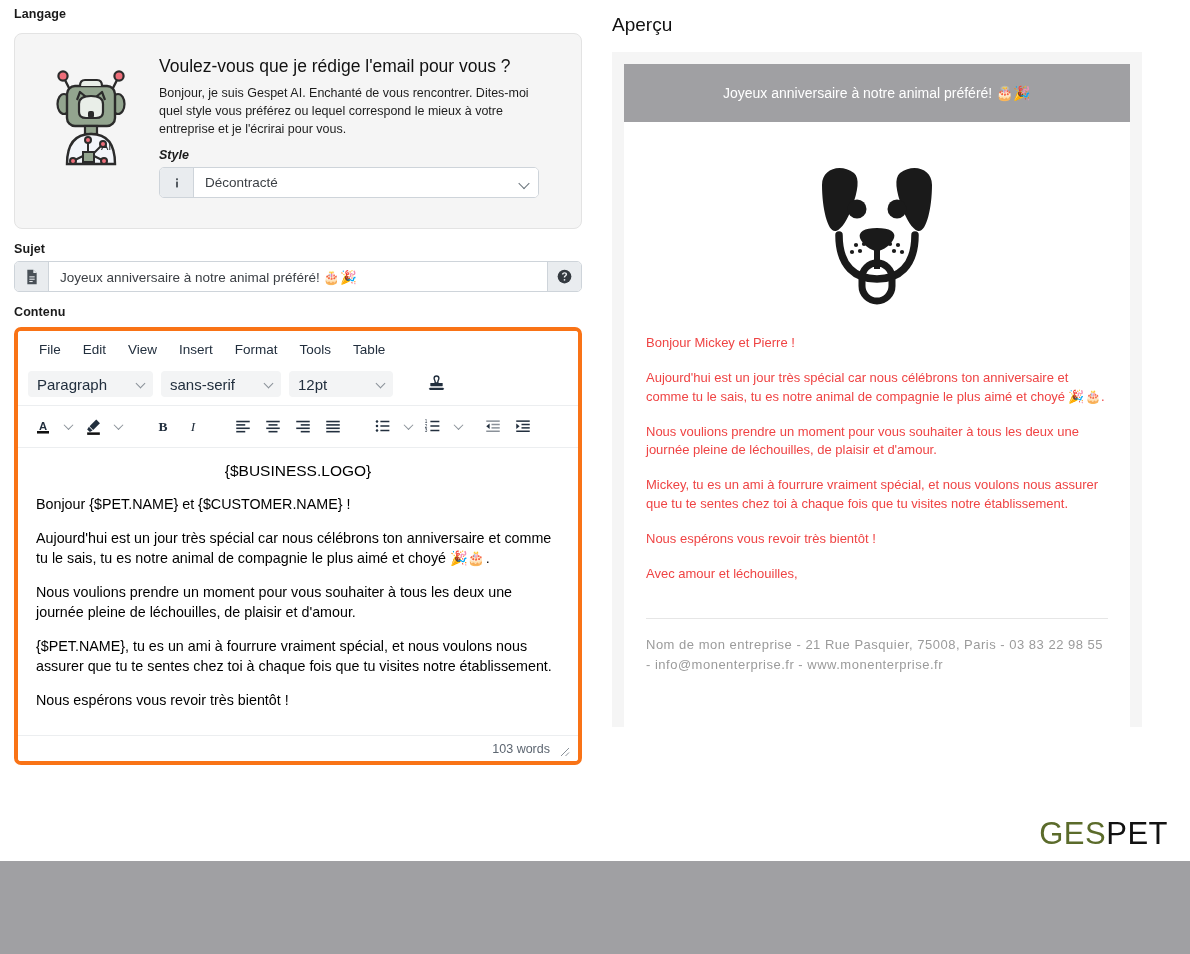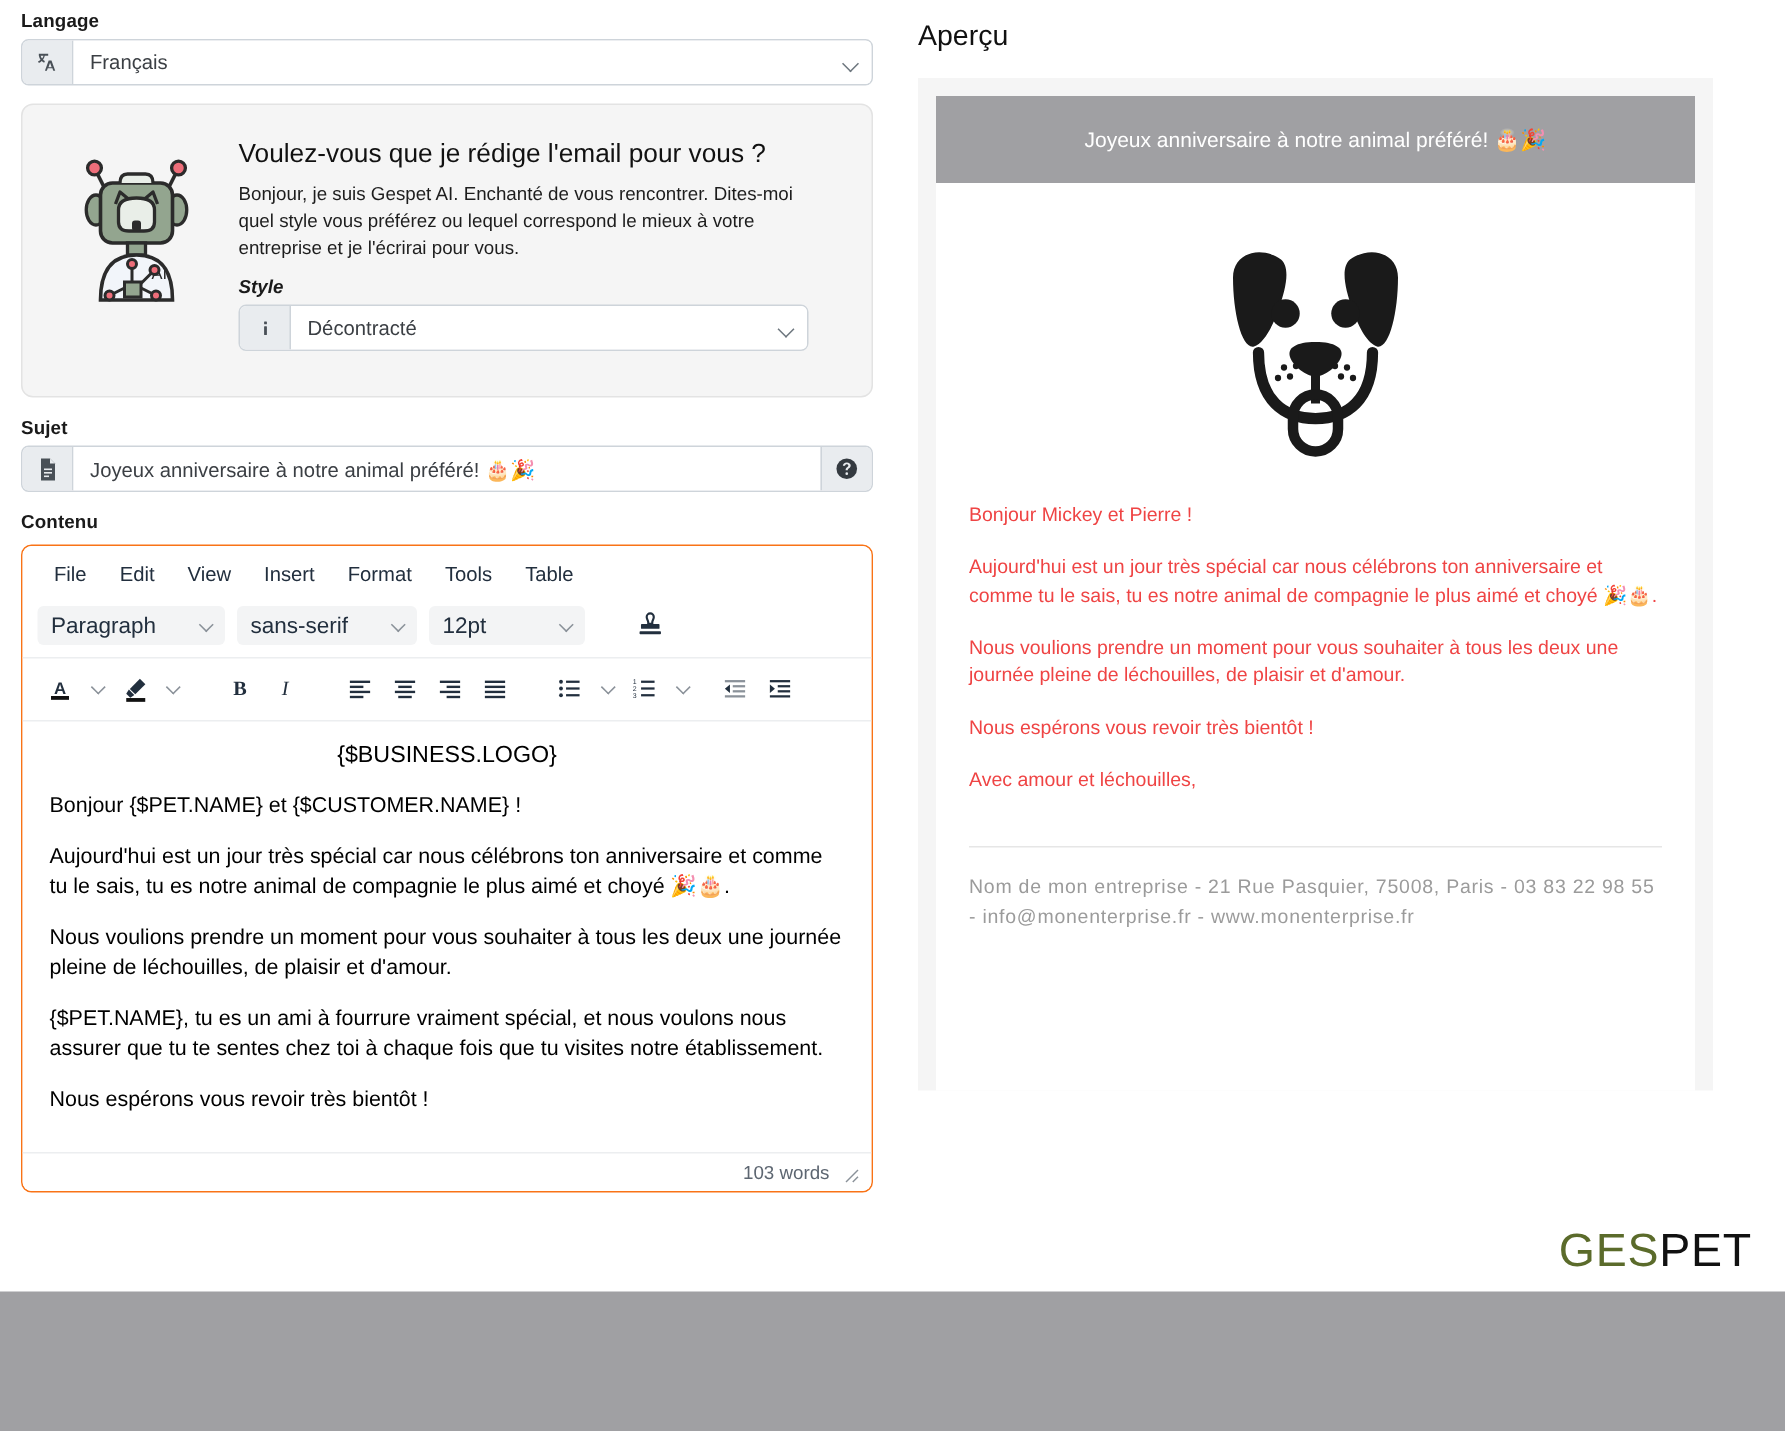--- a/index.html
+++ b/index.html
@@ -72,21 +72,21 @@
   .ai-robot { flex:0 0 124px; display:flex; align-items:center; justify-content:center; padding-top:14px; }
   .ai-body { flex:1 1 auto; padding-left:6px; }
   .ai-title { font-size:17.5px; color:#111; margin:0 0 8px 0; font-weight:normal; }
   .ai-desc { font-size:12.5px; color:#1d1d1d; line-height:1.42; margin:0 0 10px 0; max-width:392px; }
   .ai-style-label { font-size:12.5px; font-weight:bold; color:#1a1a1a; margin:0 0 5px 0;font-style:italic; }
   .ai-style-group { width:380px; }
 
   
   .editor {
     margin-top:8px;
-    border:1px solid #f97316; border-radius:7px;
+    border:4px solid #f97316; border-radius:7px;
     background:#fff; overflow:hidden;
   }
   .editor-menubar {
     display:flex; align-items:center; gap:0px;
     padding:9px 10px 8px 10px;
     background:#fff;
   }
   .menu-item {
     font-size:13.5px; color:#222f3e; padding:2px 11px; border-radius:3px;
     white-space:nowrap;
@@ -198,32 +198,20 @@
   }
 </style>
 </head>
 <body>
 
 <div class="page">
 
   <div class="left-col">
 
     <div class="field-label">Langage</div>
-    <div class="input-group">
-      <div class="ig-addon">
-        <svg width="15" height="15" viewBox="0 0 24 24" fill="#495057">
-          <path d="M3 3h10v2H9.4c-.3 1.6-1 3-1.9 4.2.6.6 1.3 1.1 2 1.5l-.8 1.8c-1-.5-1.8-1.1-2.6-1.9-.9.9-2 1.6-3.1 2.1l-.8-1.8c1-.4 1.9-1 2.6-1.7C4 8.1 3.4 6.6 3.1 5H5c.3 1.1.7 2.1 1.4 2.9C7.2 7 7.7 6 8 5H3V3z"></path>
-          <path d="M13.5 10h3l4 11h-2.1l-.9-2.6h-5l-.9 2.6H9.5l4-11zm1.5 2.6l-1.7 4.8h3.4l-1.7-4.8z"></path>
-        </svg>
-      </div>
-      <div class="ig-select">
-        <span>Français</span>
-        <span class="caret"></span>
-      </div>
-    </div>
 
     <div class="ai-card">
       <div class="ai-robot">
         <svg width="76" height="96" viewBox="0 0 76 96">
 
           <line x1="18" y1="22" x2="11" y2="8" stroke="#2b2b2b" stroke-width="2.4"></line>
           <line x1="58" y1="22" x2="65" y2="8" stroke="#2b2b2b" stroke-width="2.4"></line>
           <circle cx="10" cy="6" r="4.6" fill="#ee6e7a" stroke="#2b2b2b" stroke-width="2.2"></circle>
           <circle cx="66" cy="6" r="4.6" fill="#ee6e7a" stroke="#2b2b2b" stroke-width="2.2"></circle>
 
@@ -499,20 +487,21 @@
               <circle cx="108" cy="97" r="2.1" fill="#1a1a1a"></circle>
               <circle cx="116" cy="98" r="2.1" fill="#1a1a1a"></circle>
               <circle cx="112" cy="104" r="2.1" fill="#1a1a1a"></circle>
               <circle cx="120" cy="105" r="2.1" fill="#1a1a1a"></circle>
             </svg>
           </div>
         </div>
         <p class="pv-p">Bonjour Mickey et Pierre !</p>
         <p class="pv-p">Aujourd'hui est un jour très spécial car nous célébrons ton anniversaire et comme tu le sais, tu es notre animal de compagnie le plus aimé et choyé 🎉🎂.</p>
         <p class="pv-p">Nous voulions prendre un moment pour vous souhaiter à tous les deux une journée pleine de léchouilles, de plaisir et d'amour.</p>
+        <p class="pv-p">Mickey, tu es un ami à fourrure vraiment spécial, et nous voulons nous assurer que tu te sentes chez toi à chaque fois que tu visites notre établissement.</p>
         <p class="pv-p">Nous espérons vous revoir très bientôt !</p>
         <p class="pv-p">Avec amour et léchouilles,</p>
         <hr class="pv-sep">
         <div class="pv-footer">Nom de mon entreprise - 21 Rue Pasquier, 75008, Paris - 03 83 22 98 55 - info@monenterprise.fr - www.monenterprise.fr</div>
       </div>
     </div>
   </div>
 
   <div class="gespet-logo">
     <span class="gespet-ges">GES</span><span class="gespet-pet">PET</span>

